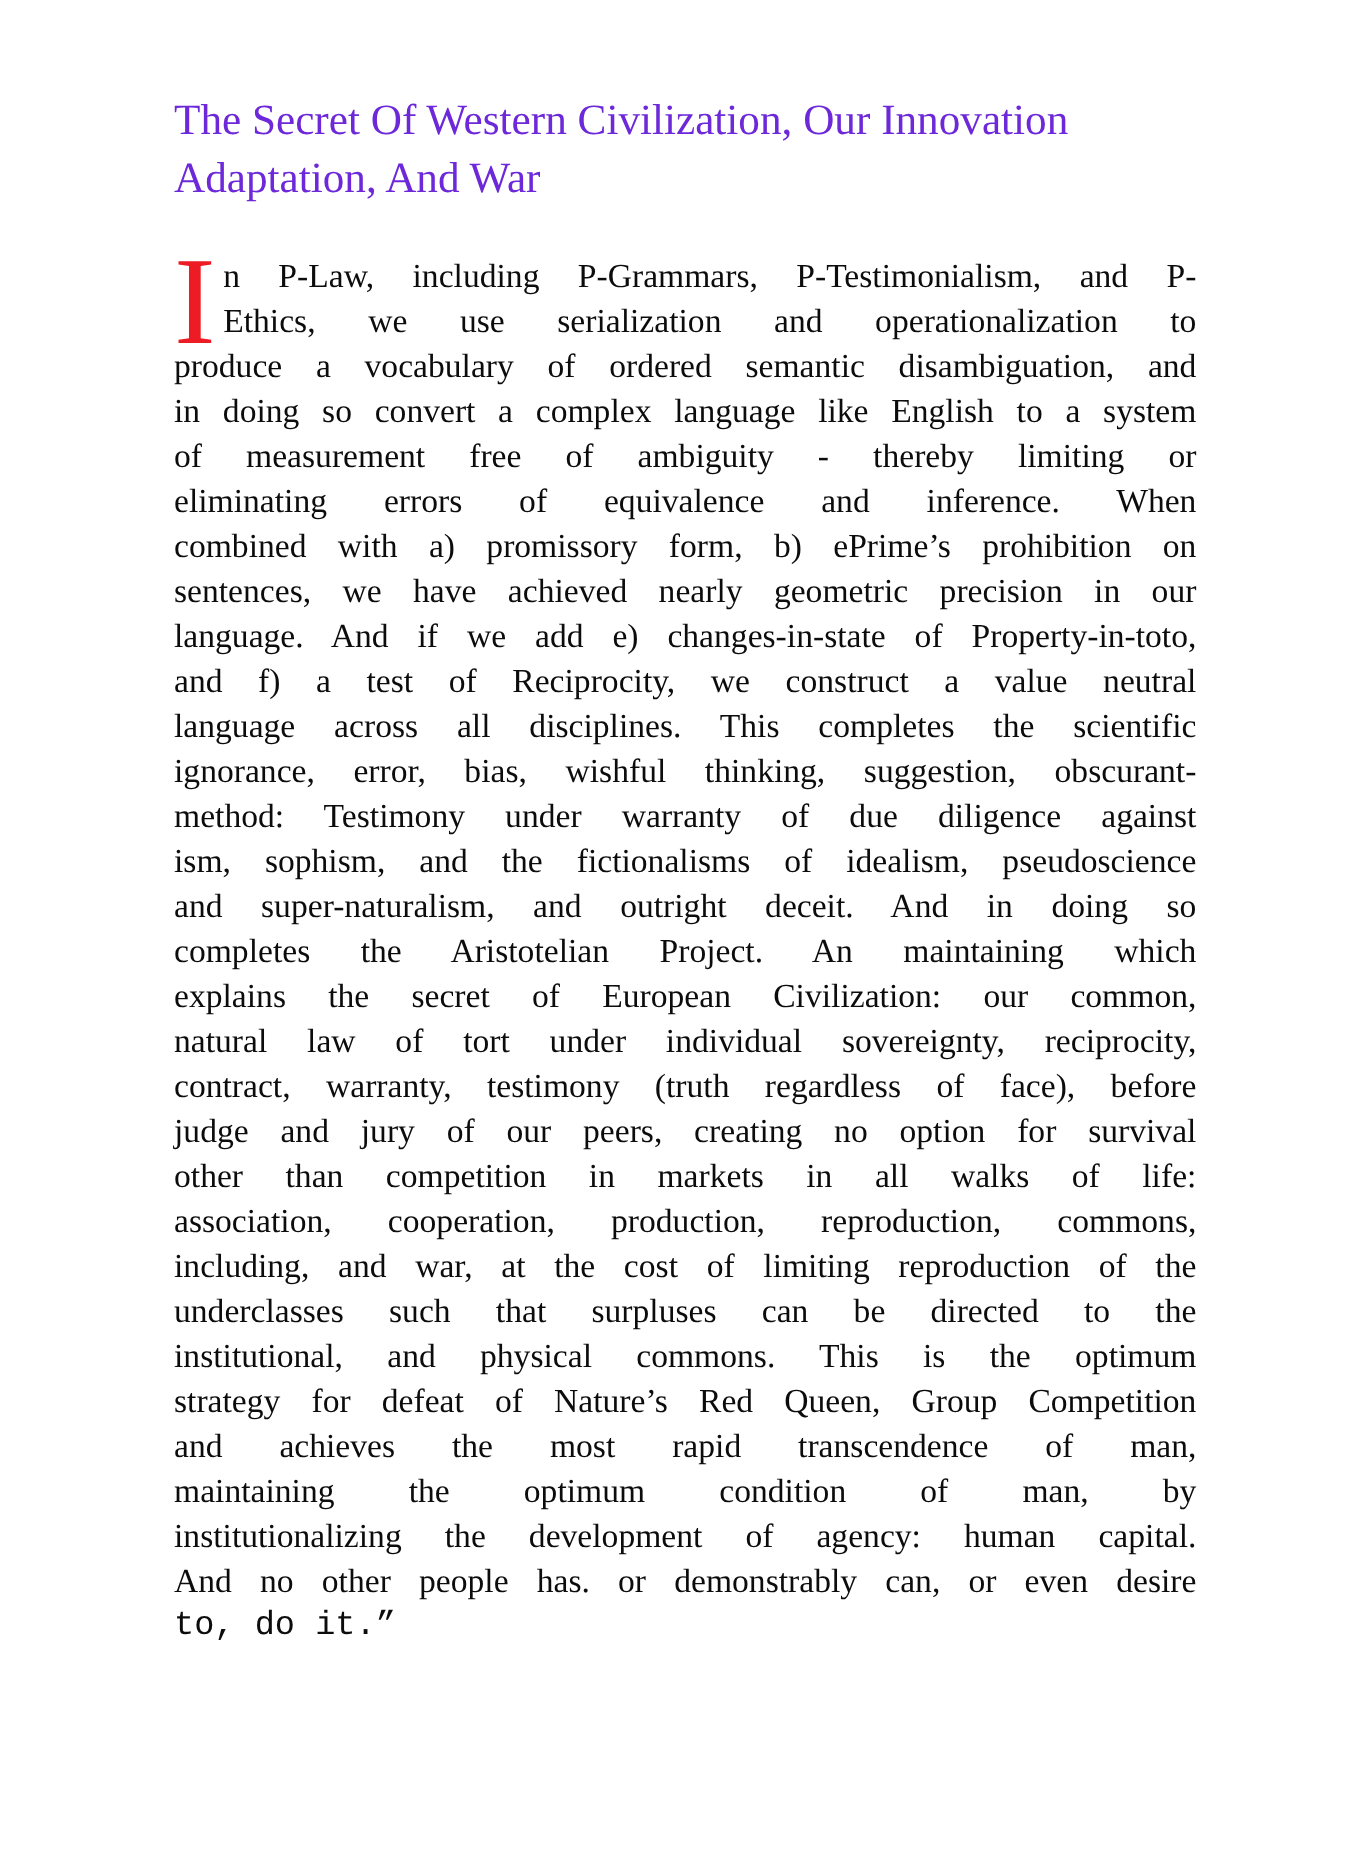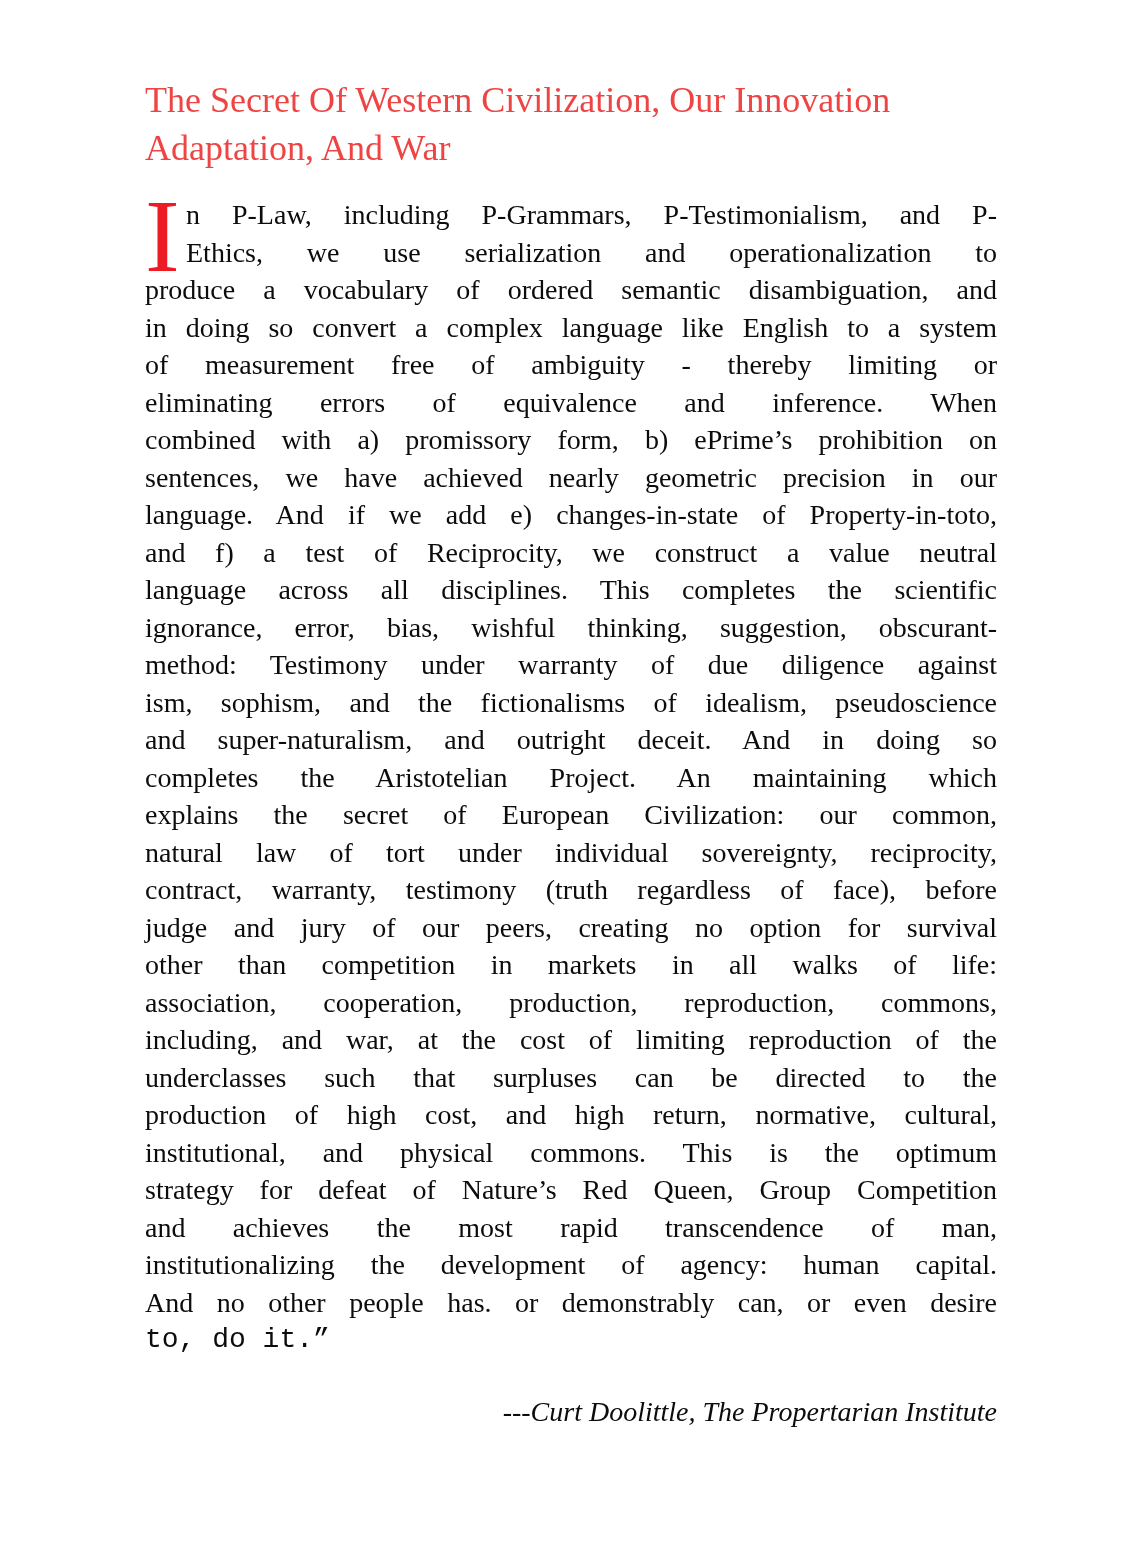--- a/index.html
+++ b/index.html
@@ -19,22 +19,22 @@
   .content {
     position: absolute;
     left: 145px;
     top: 76px;
     width: 852px;
   }
   .doc-title {
     font-size: 36px;
     line-height: 48px;
     font-weight: normal;
-    margin: 0 0 24px 0;
-    color: #ef4444;
+    margin: 0 0 40px 0;
+    color: #6d28d9;
   }
   .doc-title .title-line {
     white-space: nowrap;
   }
   .body-text {
     position: relative;
     font-size: 28px;
   }
   .dropcap {
     position: absolute;
@@ -98,26 +98,25 @@
           <div class="line">and super-naturalism, and outright deceit. And in doing so</div>
           <div class="line">completes the Aristotelian Project. An maintaining which</div>
           <div class="line">explains the secret of European Civilization: our common,</div>
           <div class="line">natural law of tort under individual sovereignty, reciprocity,</div>
           <div class="line">contract, warranty, testimony (truth regardless of face), before</div>
           <div class="line">judge and jury of our peers, creating no option for survival</div>
           <div class="line">other than competition in markets in all walks of life:</div>
           <div class="line">association, cooperation, production, reproduction, commons,</div>
           <div class="line">including, and war, at the cost of limiting reproduction of the</div>
           <div class="line">underclasses such that surpluses can be directed to the</div>
-          <div class="line">production of high cost, and high return, normative, cultural,</div>
           <div class="line">institutional, and physical commons. This is the optimum</div>
           <div class="line">strategy for defeat of Nature’s Red Queen, Group Competition</div>
           <div class="line">and achieves the most rapid transcendence of man,</div>
+          <div class="line">maintaining the optimum condition of man, by</div>
           <div class="line">institutionalizing the development of agency: human capital.</div>
           <div class="line">And no other people has. or demonstrably can, or even desire</div>
           <div class="line last">to, do it.”</div>
         </div>
     </div>
 
-    <div class="attribution">---Curt Doolittle, The Propertarian Institute</div>
 
   </div>
 </div>
 
 </body></html>

